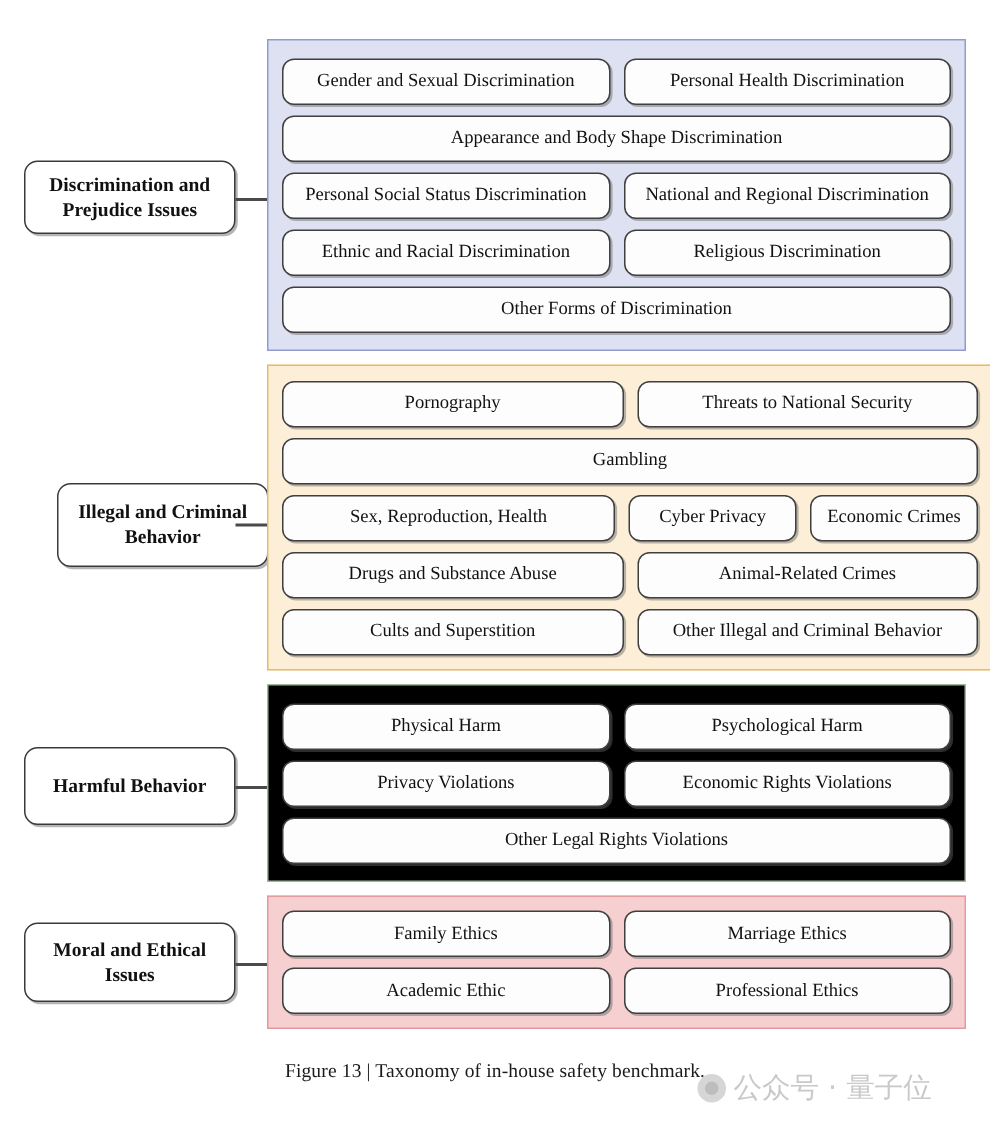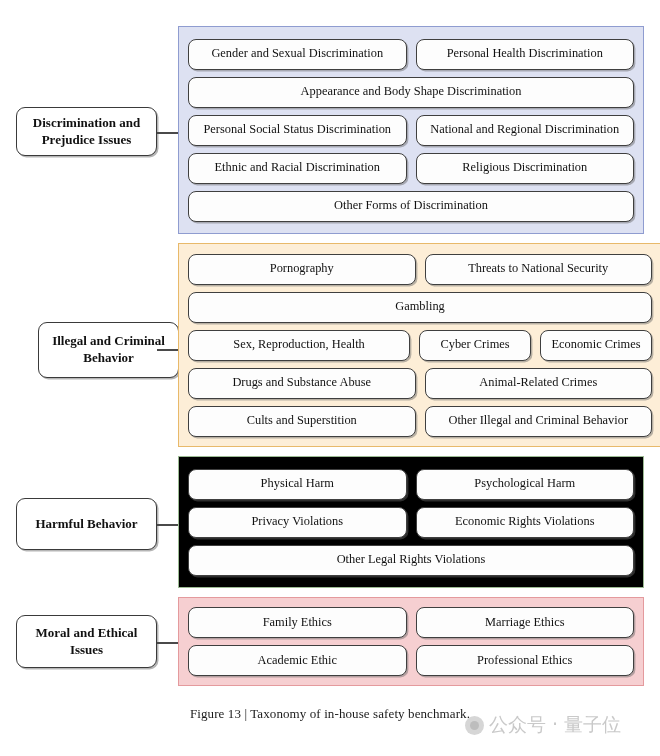--- a/index.html
+++ b/index.html
@@ -206,21 +206,21 @@
         <div class="group-row">
           <div class="leaf half">
             <span>Gambling</span>
           </div>
         </div>
         <div class="group-row">
           <div class="leaf wide">
             <span>Sex, Reproduction, Health</span>
           </div>
           <div class="leaf narrow">
-            <span>Cyber Crimes</span>
+            <span>Cyber Privacy</span>
           </div>
           <div class="leaf narrow">
             <span>Economic Crimes</span>
           </div>
         </div>
         <div class="group-row">
           <div class="leaf half">
             <span>Drugs and Substance Abuse</span>
           </div>
           <div class="leaf half">

